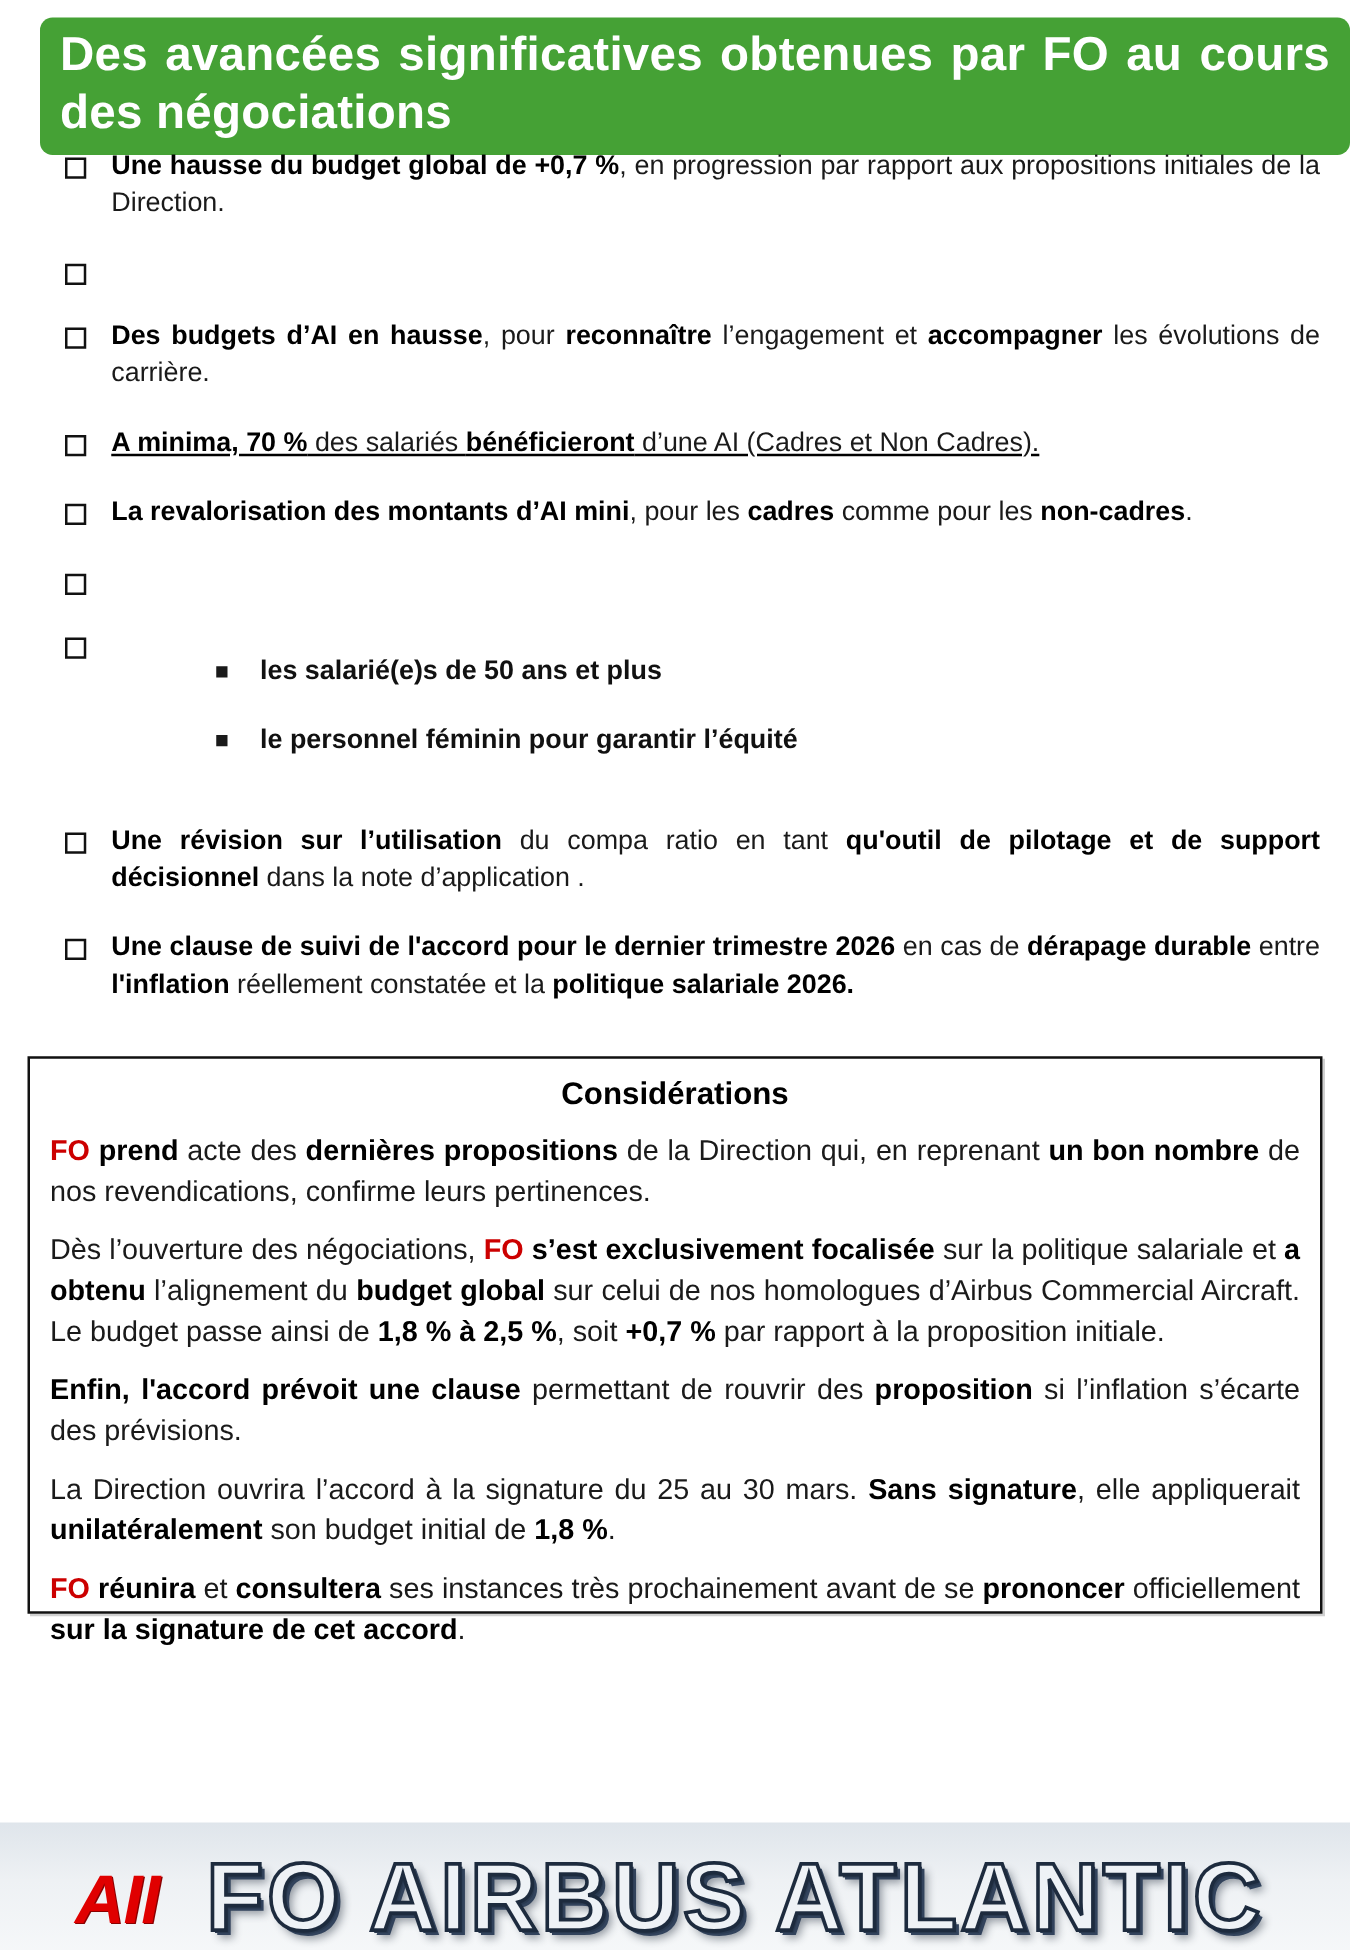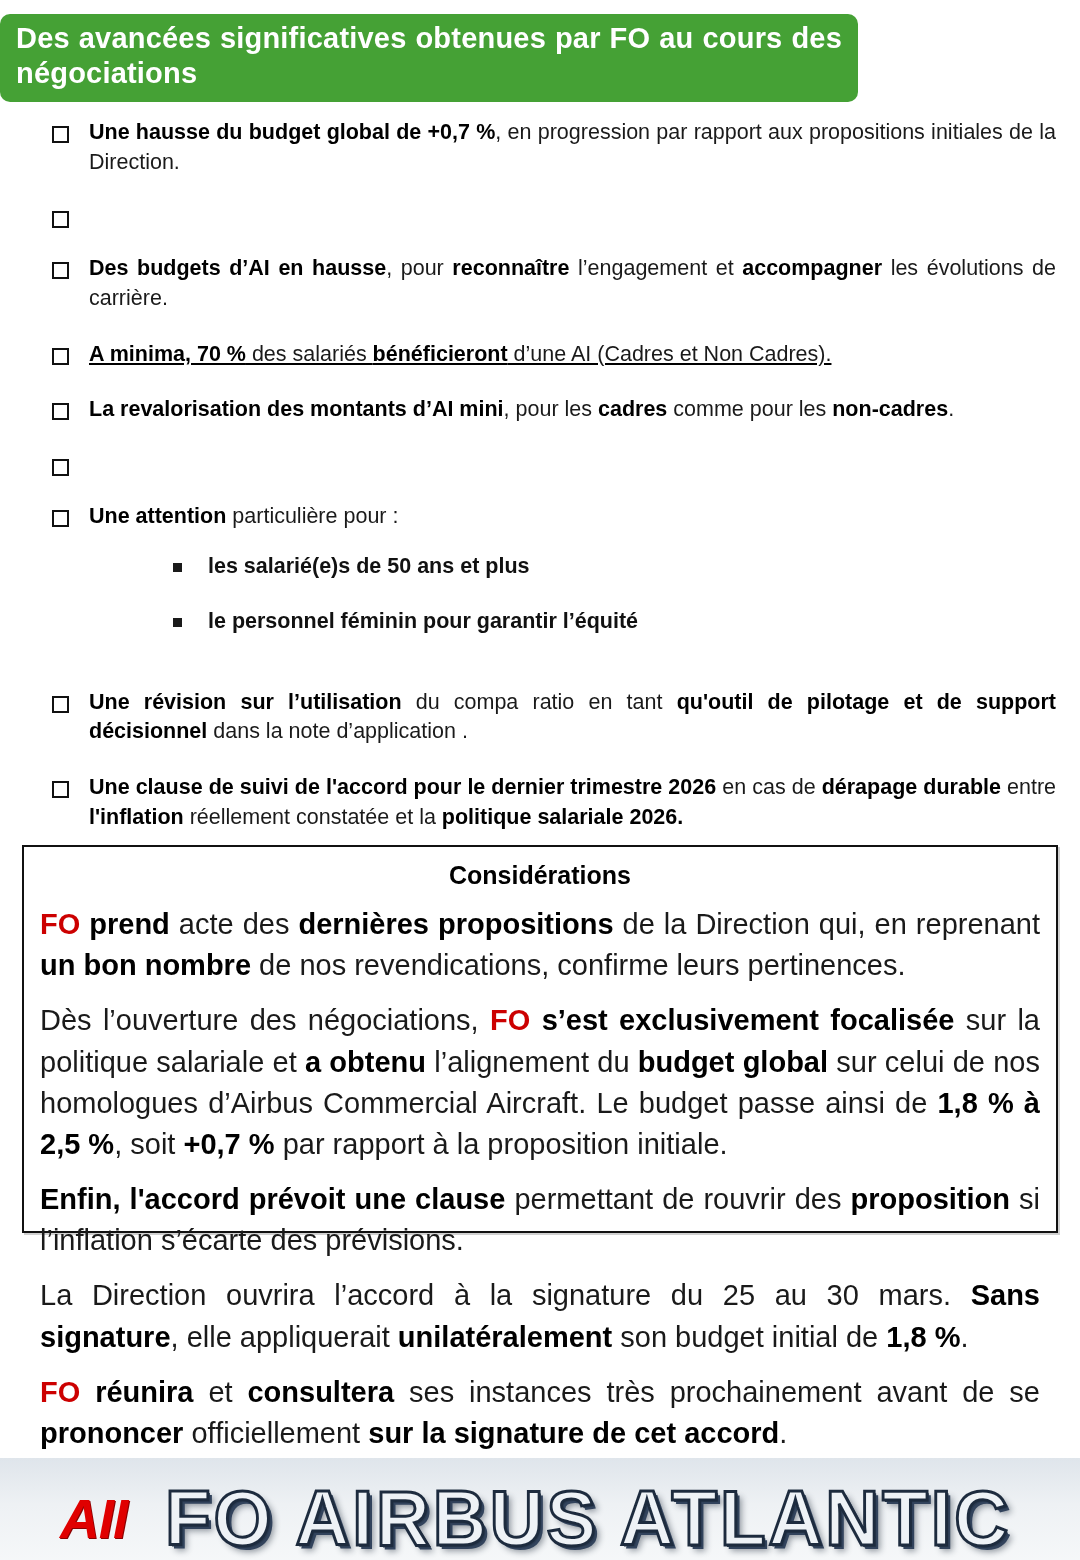--- a/index.html
+++ b/index.html
@@ -12,30 +12,30 @@
     background: #ffffff;
     font-family: "Liberation Sans", sans-serif;
     color: #000000;
     overflow: hidden;
     position: relative;
   }
 
   
   .header-bar {
     position: absolute;
-    left: 0;
+    left: 32px;
     top: 14px;
-    width: 858px;
+    width: 1048px;
     box-sizing: border-box;
     background: #45a135;
     border-radius: 10px;
     padding: 7px 16px 10px 16px;
     color: #ffffff;
     font-weight: bold;
-    font-size: 29px;
+    font-size: 38px;
     line-height: 1.22;
     text-align: justify;
     text-align-last: left;
     letter-spacing: 0.2px;
   }
 
   
   .bullets {
     position: absolute;
     left: 0;
@@ -95,36 +95,36 @@
     line-height: 1.35;
     color: #111;
   }
 
   
   .considerations {
     position: absolute;
     left: 22px;
     top: 845px;
     width: 1036px;
-    height: 388px;
+    height: 446px;
     box-sizing: border-box;
     border: 2px solid #111111;
     background: #ffffff;
     padding: 14px 16px 10px 16px;
     box-shadow: 2px 2px 0 rgba(120,120,120,0.35);
   }
   .cons-title {
     text-align: center;
     font-size: 25px;
     font-weight: bold;
     margin-bottom: 14px;
     color: #000;
   }
   .cons-para {
-    font-size: 29px;
+    font-size: 23px;
     line-height: 1.42;
     text-align: justify;
     text-align-last: left;
     margin-bottom: 14px;
     color: #1a1a1a;
   }
   .cons-para:last-child { margin-bottom: 0; }
   .cons-para b { font-weight: bold; color: #000; }
   .fo-red {
     color: #cc0000;
@@ -209,21 +209,20 @@
       <div style="flex: 1 1 auto;">
         <div class="bullet-text"><b>La revalorisation des montants d’AI mini</b>, pour les <b>cadres</b> comme pour les <b>non-cadres</b>.</div>
       </div>
     </div>
     <div class="bullet-row">
       <span class="bullet-marker"></span>
     </div>
     <div class="bullet-row">
       <span class="bullet-marker"></span>
       <div style="flex: 1 1 auto;">
-        <div class="bullet-text"><b>Une attention</b> particulière pour :</div>
         <div class="subbullets">
           <div class="sub-row">
             <span class="sub-marker"></span>
             <span class="sub-text">les salarié(e)s de 50 ans et plus</span>
           </div>
           <div class="sub-row">
             <span class="sub-marker"></span>
             <span class="sub-text">le personnel féminin pour garantir l’équité</span>
           </div>
         </div>

